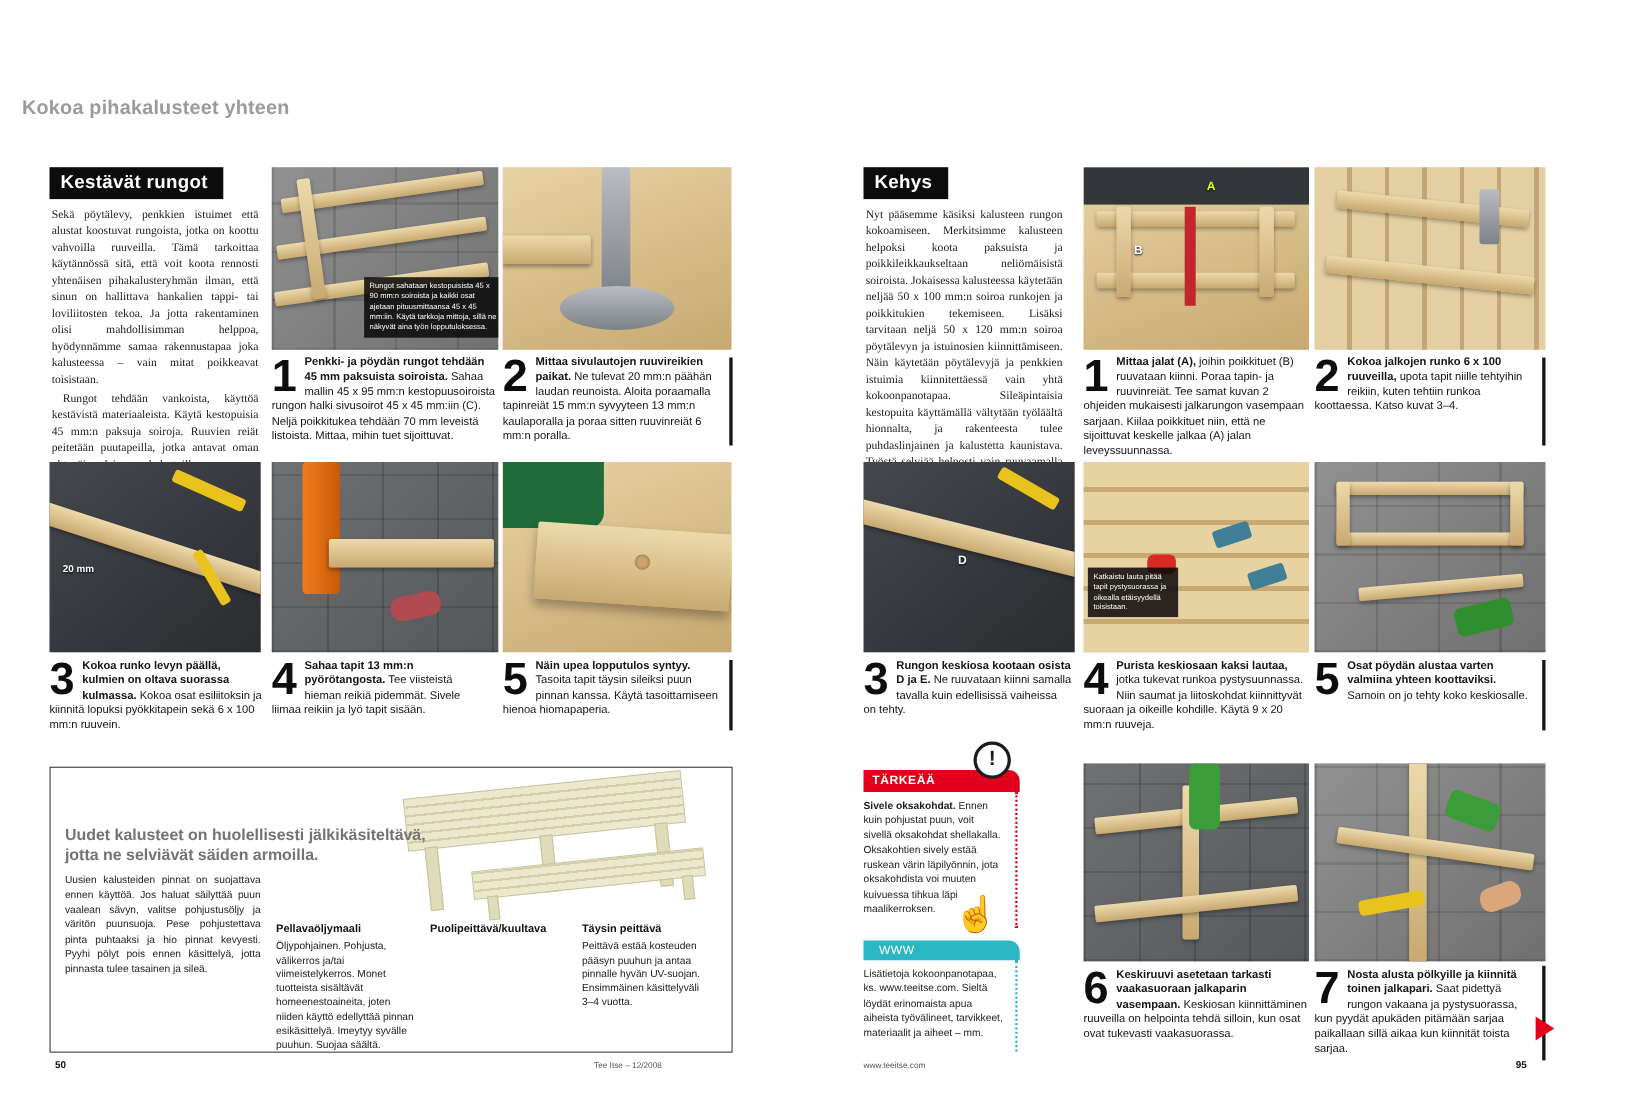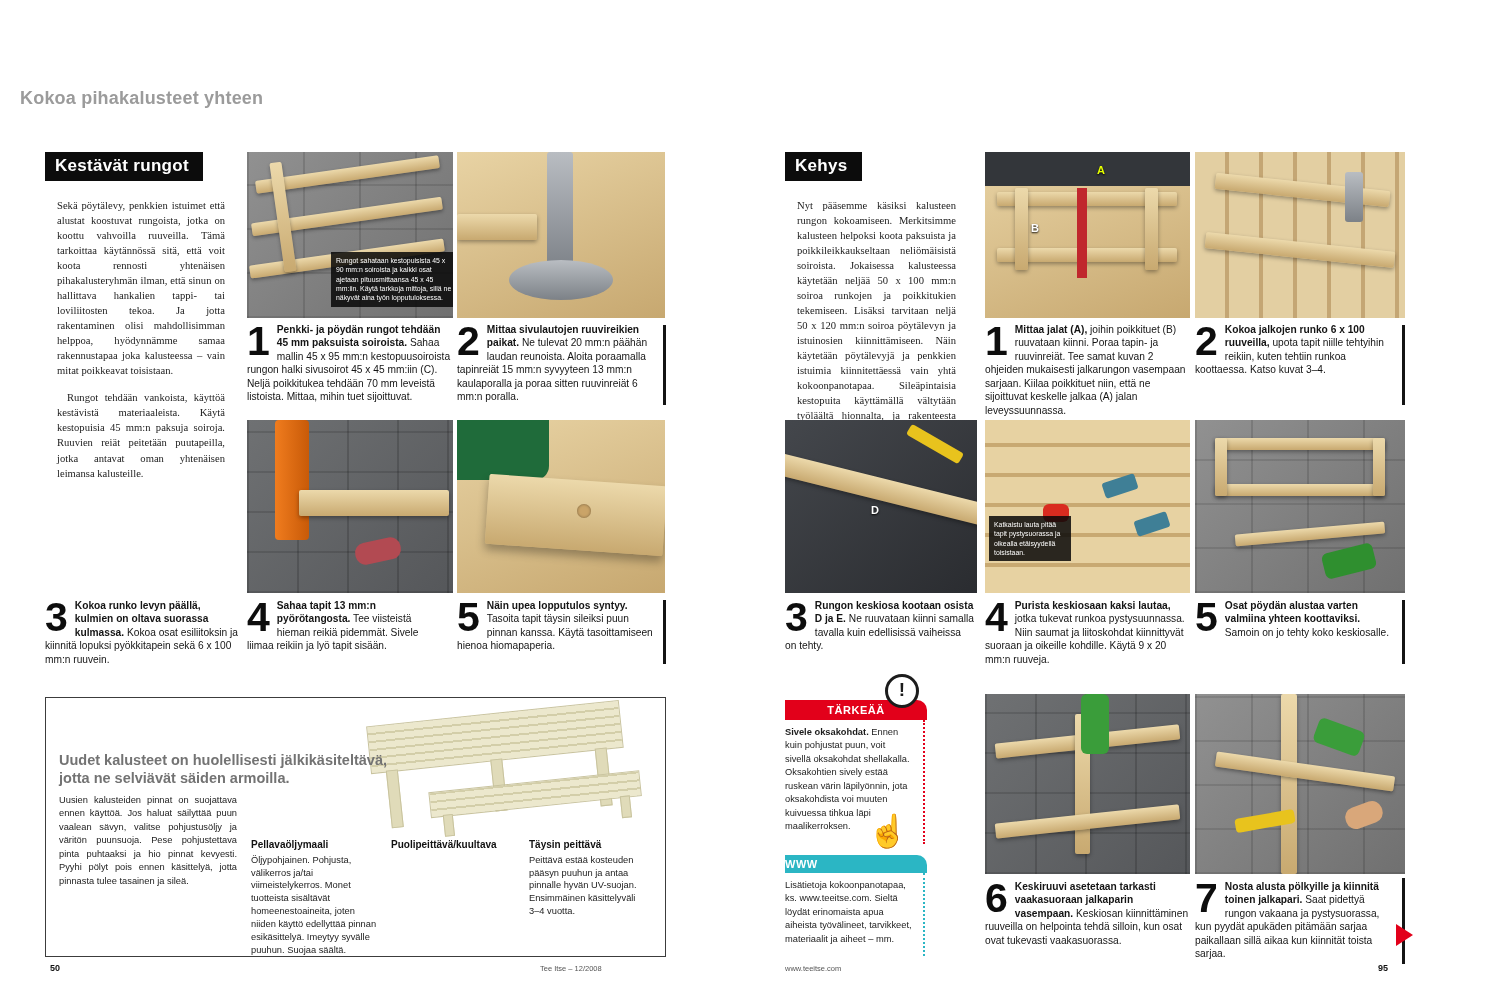--- a/index.html
+++ b/index.html
@@ -3,21 +3,21 @@
 <meta charset="utf-8">
 <style>
   html,body{margin:0;padding:0;background:#ffffff;font-family:"Liberation Sans",sans-serif;}
   #spread{position:relative;width:1500px;height:1000px;background:#fff;overflow:hidden;}
 
   .main-title{position:absolute;left:20px;top:88px;font-size:18px;font-weight:bold;color:#9b9b9b;letter-spacing:.2px;}
 
   .secbar{position:absolute;background:#0c0c0c;color:#fff;font-weight:bold;font-size:17px;padding:4px 14px 5px 10px;letter-spacing:.3px;}
 
   .introcol{position:absolute;font-family:"Liberation Serif",serif;font-size:10.6px;line-height:1.42;color:#1b1b1b;text-align:justify;}
-  .introcol p{margin:12px;}
+  .introcol p{margin:2px;}
   .introcol p + p{text-indent:10px;margin-top:1px;}
 
   .photo{position:absolute;overflow:hidden;background:#8a8a8a;}
   .pav{background:
     repeating-linear-gradient(90deg,rgba(0,0,0,.13) 0 2px,transparent 2px 56px),
     repeating-linear-gradient(0deg,rgba(0,0,0,.11) 0 2px,transparent 2px 44px),
     linear-gradient(135deg,#919191,#707070);}
   .pavdark{background:
     repeating-linear-gradient(90deg,rgba(0,0,0,.16) 0 2px,transparent 2px 50px),
     repeating-linear-gradient(0deg,rgba(0,0,0,.13) 0 2px,transparent 2px 40px),
@@ -47,27 +47,27 @@
   .aftersub{position:absolute;left:13px;top:53px;width:360px;font-size:14.5px;font-weight:bold;color:#737373;line-height:1.25;}
   .afterintro{position:absolute;left:13px;top:96px;width:178px;font-size:9.3px;line-height:1.45;color:#222;text-align:justify;}
   .aftercol{position:absolute;top:140px;font-size:9.3px;line-height:1.38;color:#222;}
   .aftercol h4{margin:0 0 2px 0;font-size:10px;color:#111;}
   .aftercol p{margin:0;}
   .furn{position:absolute;left:230px;top:4px;width:385px;height:132px;transform:rotate(-6deg);opacity:.9;}
   .slatrect{position:absolute;background:repeating-linear-gradient(0deg,#ebe6c8 0 6px,#cfc9a0 6px 8px);border:1px solid #c3bd94;}
   .leg{position:absolute;background:#ddd8b2;border:1px solid #c3bd94;}
 
   .impbox{position:absolute;left:785px;top:700px;width:142px;}
-  .imphdr{background:#e2001a;color:#fff;font-weight:bold;font-size:11px;padding:4px 8px;border-radius:0 10px 0 0;letter-spacing:.5px;text-align:center;}
+  .imphdr{background:#e2001a;color:#fff;font-weight:bold;font-size:11px;padding:4px 8px;border-radius:0 10px 0 0;letter-spacing:.5px;}
   .impbody{border-right:2px dotted #e2001a;padding:6px 10px 10px 0;font-size:9.3px;line-height:1.45;color:#1c1c1c;width:128px;}
   .impbody b{font-weight:bold;}
   .bangcirc{position:absolute;left:100px;top:-26px;width:28px;height:28px;border-radius:50%;background:#fff;border:3px solid #1c1c1c;color:#1c1c1c;font-weight:bold;font-size:19px;text-align:center;line-height:26px;}
 
   .wwwbox{position:absolute;left:785px;top:855px;width:142px;}
-  .wwwhdr{background:#2bb6c4;color:#fff;font-weight:bold;font-size:11px;padding:3px 0;border-radius:0 10px 0 0;letter-spacing:.5px;}
+  .wwwhdr{background:#2bb6c4;color:#fff;font-weight:normal;font-size:11px;padding:3px 14px;border-radius:0 10px 0 0;letter-spacing:.5px;}
   .wwwbody{border-right:2px dotted #2bb6c4;padding:6px 10px 10px 0;font-size:9.3px;line-height:1.45;color:#1c1c1c;width:128px;}
   .hand{position:absolute;left:868px;top:812px;font-size:32px;color:#4a4a4a;}
 
   .cont{position:absolute;left:1396px;top:924px;width:0;height:0;border-top:11px solid transparent;border-bottom:11px solid transparent;border-left:17px solid #e2001a;}
 
   .pnum{position:absolute;font-size:9px;font-weight:bold;color:#111;}
   .ftext{position:absolute;font-size:7.5px;color:#555;}
 </style>
 </head>
 <body>
@@ -101,20 +101,26 @@
   <div class="step" style="left:247px;top:323px;width:205px;">
     <span class="num">1</span>
     <p><b>Penkki- ja pöydän rungot tehdään 45 mm paksuista soiroista.</b> <span>Sahaa mallin 45 x 95 mm:n kestopuusoiroista rungon halki sivusoirot 45 x 45 mm:iin (C). Neljä poikkitukea tehdään 70 mm leveistä listoista. Mittaa, mihin tuet sijoittuvat.</span></p>
   </div>
   <div class="step" style="left:457px;top:323px;width:206px;">
     <span class="num">2</span>
     <p><b>Mittaa sivulautojen ruuvireikien paikat.</b> <span>Ne tulevat 20 mm:n päähän laudan reunoista. Aloita poraamalla tapinreiät 15 mm:n syvyyteen 13 mm:n kaulaporalla ja poraa sitten ruuvinreiät 6 mm:n poralla.</span></p>
   </div>
   <div class="vrule" style="left:663px;top:325px;height:80px;"></div>
 
+  <div class="photo darkscene" style="left:45px;top:420px;width:192px;height:173px;">
+    <div class="sh beam" style="left:-10px;top:70px;width:220px;height:20px;transform:rotate(18deg);"></div>
+    <div class="sh" style="left:110px;top:20px;width:70px;height:12px;background:#e8c31d;transform:rotate(24deg);border-radius:3px;"></div>
+    <div class="sh" style="left:120px;top:100px;width:55px;height:10px;background:#e8c31d;transform:rotate(60deg);border-radius:3px;"></div>
+    <span class="plabel" style="left:12px;top:92px;">20 mm</span>
+  </div>
   <div class="photo pavdark" style="left:247px;top:420px;width:206px;height:173px;">
     <div class="sh" style="left:28px;top:0;width:34px;height:120px;background:linear-gradient(90deg,#f07c1e,#c85a08);border-radius:4px;"></div>
     <div class="sh beam" style="left:52px;top:70px;width:150px;height:26px;"></div>
     <div class="sh" style="left:108px;top:120px;width:46px;height:22px;background:#b24a52;border-radius:10px;transform:rotate(-12deg);"></div>
   </div>
   <div class="photo woodlight" style="left:457px;top:420px;width:208px;height:173px;">
     <div class="sh" style="left:0;top:0;width:92px;height:60px;background:#1f6b3a;border-radius:0 0 14px 0;"></div>
     <div class="sh beam" style="left:30px;top:60px;width:178px;height:70px;transform:rotate(4deg);box-shadow:0 6px 10px rgba(0,0,0,.3);"></div>
     <div class="sh" style="left:120px;top:84px;width:14px;height:14px;border-radius:50%;background:#caa468;box-shadow:inset 0 0 3px rgba(0,0,0,.4);"></div>
   </div>

